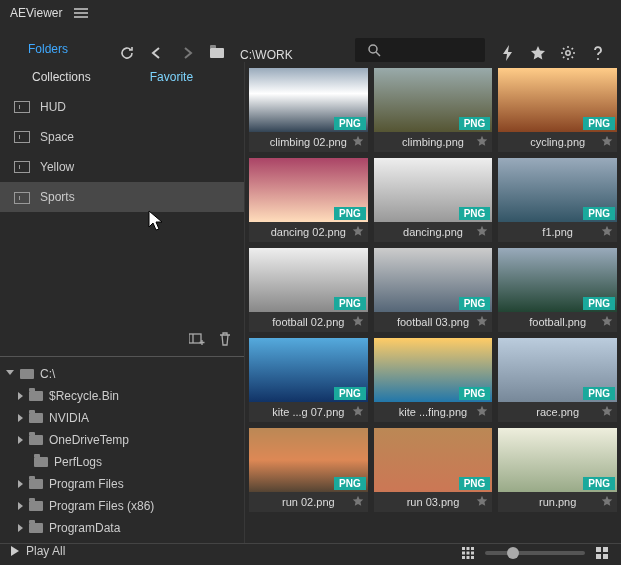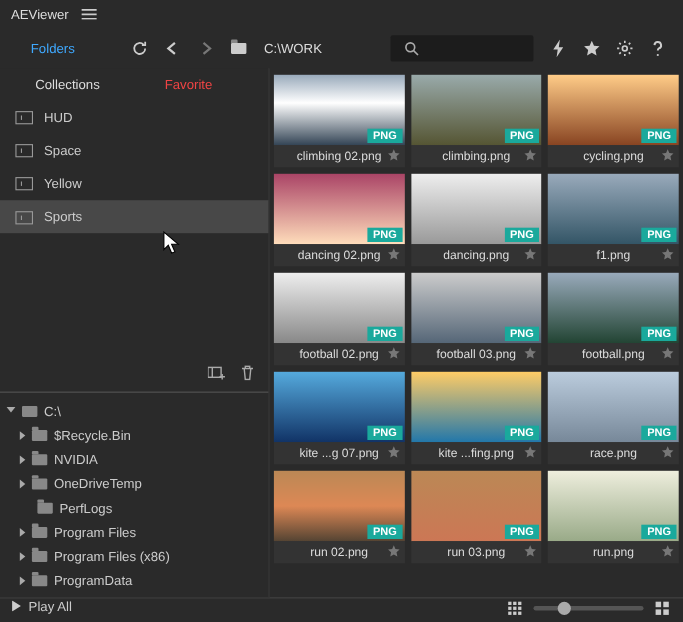--- a/index.html
+++ b/index.html
@@ -13,21 +13,21 @@
 }
 .titlebar {
   height: 26px;
   display: flex; align-items: center;
   padding: 0 10px;
   gap: 10px;
 }
 .title { font-size: 12px; color: #ddd; }
 .toolbar {
   height: 36px;
-  display: flex; align-items: center;
+  display: flex; align-items: flex-end;
   padding: 0 10px;
   gap: 4px;
 }
 .tab-btn {
   padding: 6px 18px;
   background: transparent;
   border: none;
   color: #ccc;
   font-size: 12px;
   cursor: pointer;
@@ -59,21 +59,21 @@
   background: #2a2a2a;
   display: flex; flex-direction: column;
   border-right: 1px solid #383838;
 }
 .coll-head {
   display: flex;
   padding: 8px 14px 8px 32px;
   color: #ddd;
   gap: 59px;
 }
-.coll-head span:nth-child(2){color:#ef4444;}
+.coll-head span:nth-child(2){color:#7dd3fc;}
 .coll-list { list-style: none; }
 .coll-list li {
   display: flex; align-items: center;
   padding: 8px 14px;
   gap: 10px;
   cursor: pointer;
 }
 .coll-list li.selected {
   background: #484848;
   align-items: flex-end;

